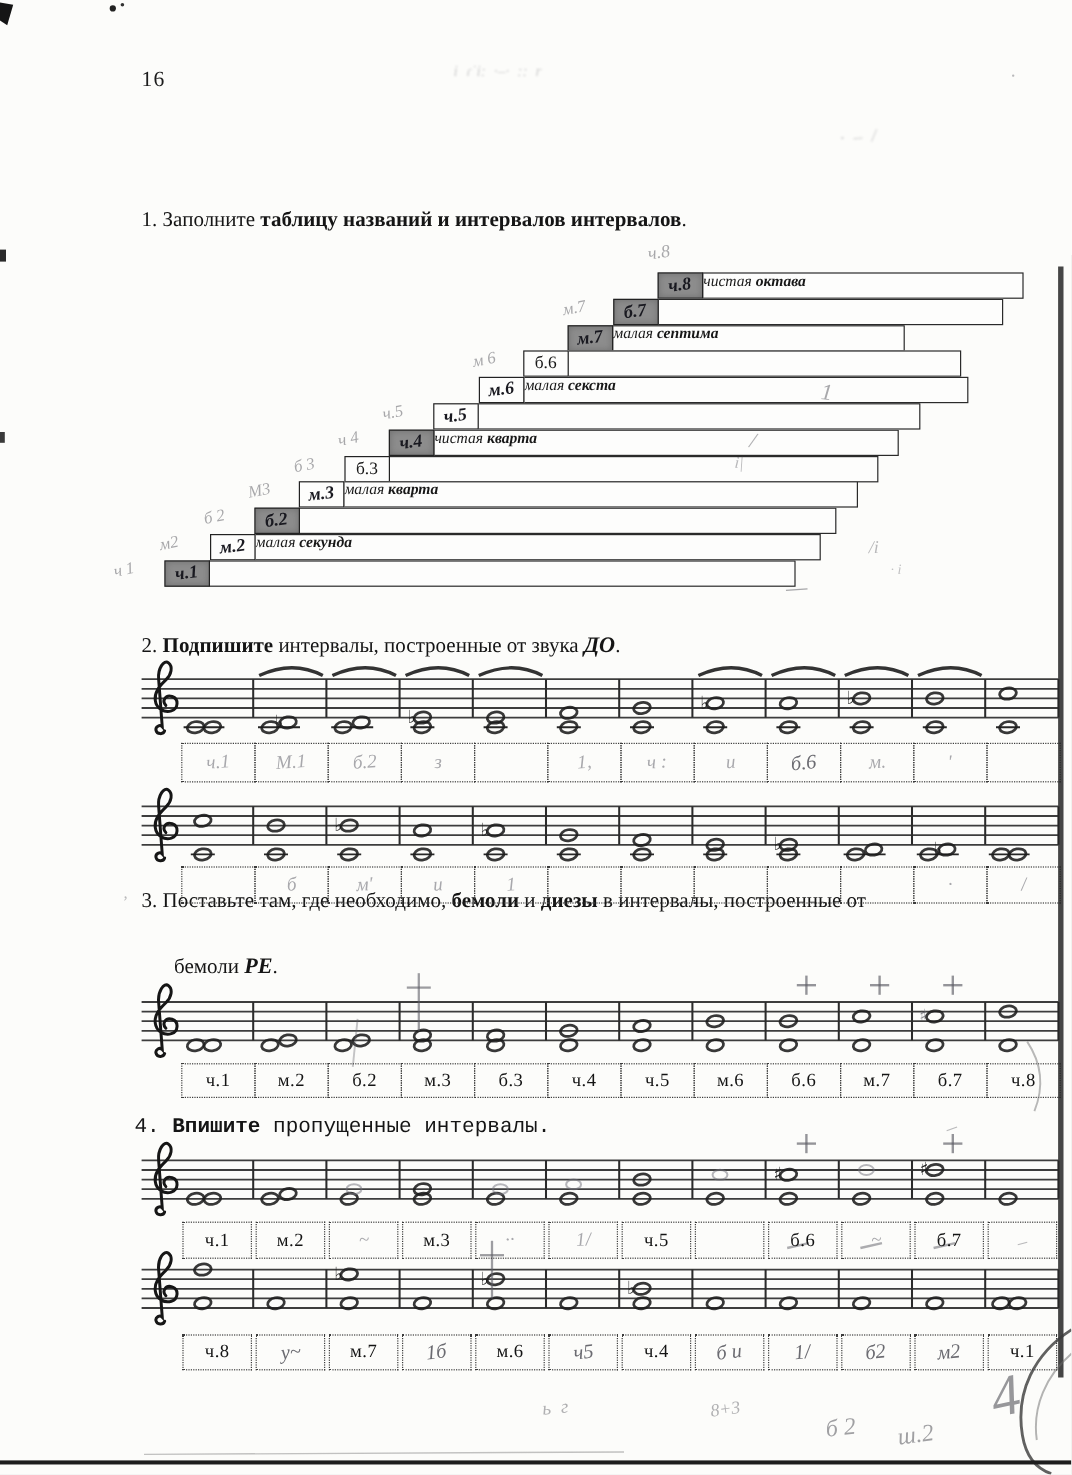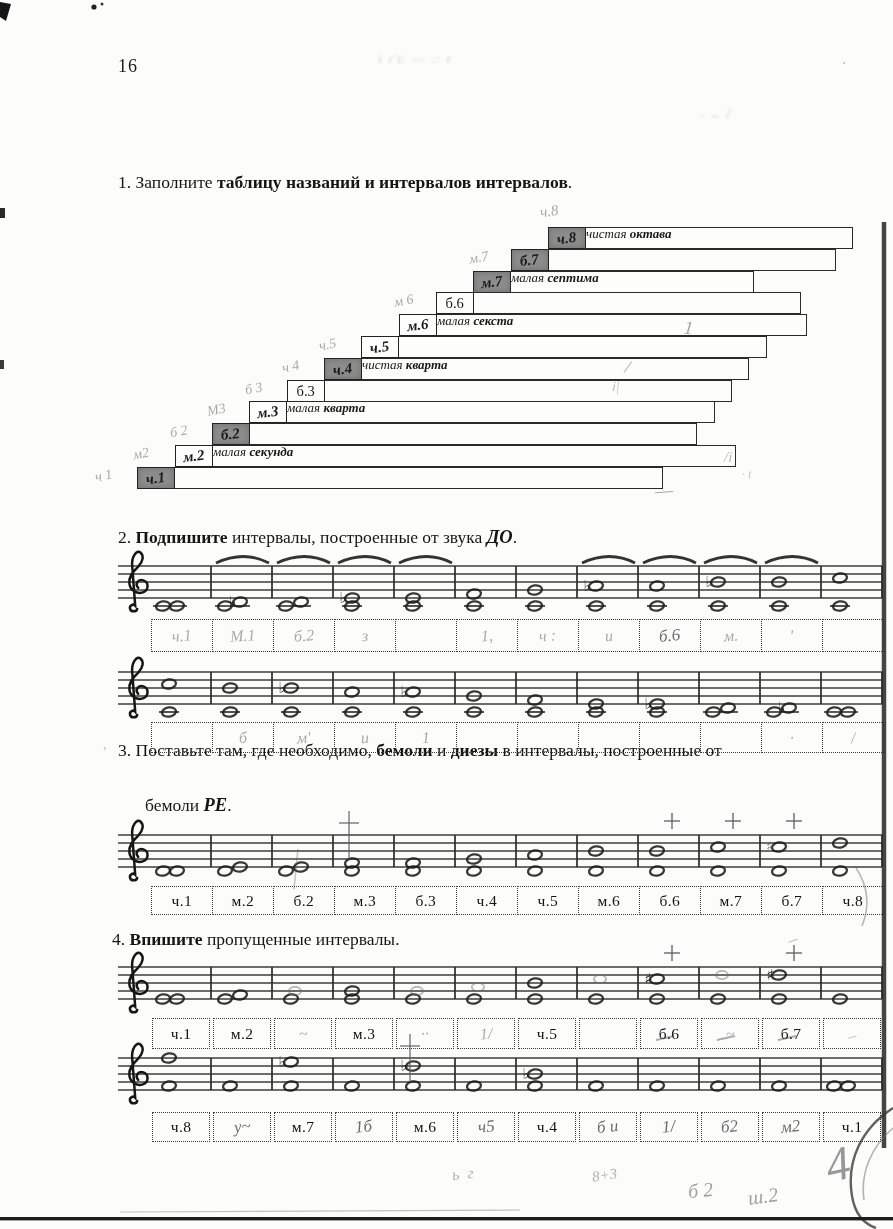--- a/index.html
+++ b/index.html
@@ -95,40 +95,40 @@
         <span class="cell-hand">м.3</span>
       </div>
       <div style="left:207px;top:403px;font-size:14px;opacity:.5;transform:rotate(-11deg);
       font-family:&quot;Liberation Serif&quot;,serif;" class="pencil">М3</div>
       <div style="left:249px;top:423px;width:448px;height:22px;" class="stair-bar"></div>
       <div style="left:212px;top:423px;width:37.5px;height:22px;" class="stair-cell sh">
         <span class="cell-hand">б.2</span>
       </div>
       <div style="left:170px;top:425px;font-size:14px;opacity:.5;transform:rotate(-11deg);
       font-family:&quot;Liberation Serif&quot;,serif;" class="pencil">б 2</div>
-      <div style="left:212px;top:445px;width:524px;height:22px;" class="stair-bar">
+      <div style="left:212px;top:445px;width:472px;height:22px;" class="stair-bar">
         <div class="stair-label"><span>малая </span><span class="lb">секунда</span></div>
       </div>
       <div style="left:175px;top:445px;width:37.5px;height:22px;" class="stair-cell">
         <span class="cell-hand">м.2</span>
       </div>
       <div style="left:133px;top:447px;font-size:14px;opacity:.5;transform:rotate(-11deg);
       font-family:&quot;Liberation Serif&quot;,serif;" class="pencil">м2</div>
       <div style="left:174px;top:467px;width:489px;height:22px;" class="stair-bar"></div>
       <div style="left:137px;top:467px;width:37.5px;height:22px;" class="stair-cell sh">
         <span class="cell-hand">ч.1</span>
       </div>
       <div style="left:95px;top:469px;font-size:14px;opacity:.5;transform:rotate(-11deg);
       font-family:&quot;Liberation Serif&quot;,serif;" class="pencil">ч 1</div>
     </div>
 
   <div class="heading" style="left:118px;top:527px;"><span>2.   </span><span class="b">Подпишите</span><span> интервалы, построенные от звука  </span><span class="bi">ДО</span><span>.</span></div>
   <div class="heading" style="left:118px;top:740px;"><span>3. Поставьте там, где необходимо, </span><span class="b">бемоли</span><span> и </span><span class="b">диезы</span><span> в интервалы, построенные от</span></div>
   <div class="heading" style="left:145px;top:795px;"><span>бемоли  </span><span class="bi">РЕ</span><span>.</span></div>
-  <div class="heading" style="left:112px;top:929px;"><span>4. </span><span class="b">Впишите</span><span> пропущенные интервалы.</span></div>
+  <div class="heading" style="left:112px;top:929px;font-family:Liberation Mono, monospace;"><span>4. </span><span class="b">Впишите</span><span> пропущенные интервалы.</span></div>
 
   <div id="staves">
       <svg width="893" height="104" class="staff" style="top:536px;">
         <line x1="118" y1="30" x2="882" y2="30" stroke="#2d2d2d" stroke-width="1.5" opacity="0.92"></line>
         <line x1="118" y1="38" x2="882" y2="38" stroke="#2d2d2d" stroke-width="1.5" opacity="0.92"></line>
         <line x1="118" y1="46" x2="882" y2="46" stroke="#2d2d2d" stroke-width="1.5" opacity="0.92"></line>
         <line x1="118" y1="54" x2="882" y2="54" stroke="#2d2d2d" stroke-width="1.5" opacity="0.92"></line>
         <line x1="118" y1="62" x2="882" y2="62" stroke="#2d2d2d" stroke-width="1.5" opacity="0.92"></line>
         <path d="M13.2,69 c-1.2,3.4 -6.4,3 -7.2,-0.4 c-0.7,-3 3.2,-5.2 5.2,-3 L8.2,26 c-0.8,-9 4.4,-16.6 8.2,-13.6 c3.8,3 2.6,9.6 -2.2,14.2 c-5.8,5.6 -9.6,10.4 -8.8,17 c0.8,6.8 7.6,10.6 13.4,8.8 c5.8,-1.8 6.6,-10 0.6,-12 c-5.4,-1.8 -8.8,3.6 -5.2,7.4" transform="translate(124,4)" stroke="#161616" stroke-width="2.5" fill="none" stroke-linecap="round"></path>
         <line x1="211" y1="30" x2="211" y2="62" stroke="#2b2b2b" stroke-width="1.7"></line>

